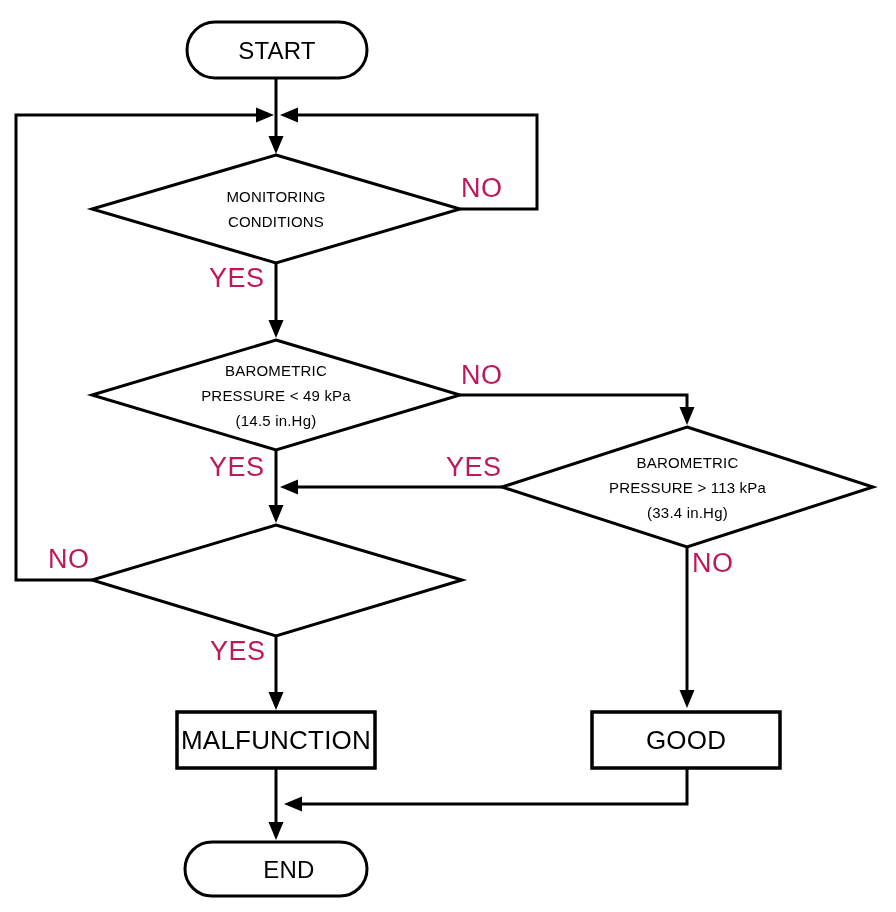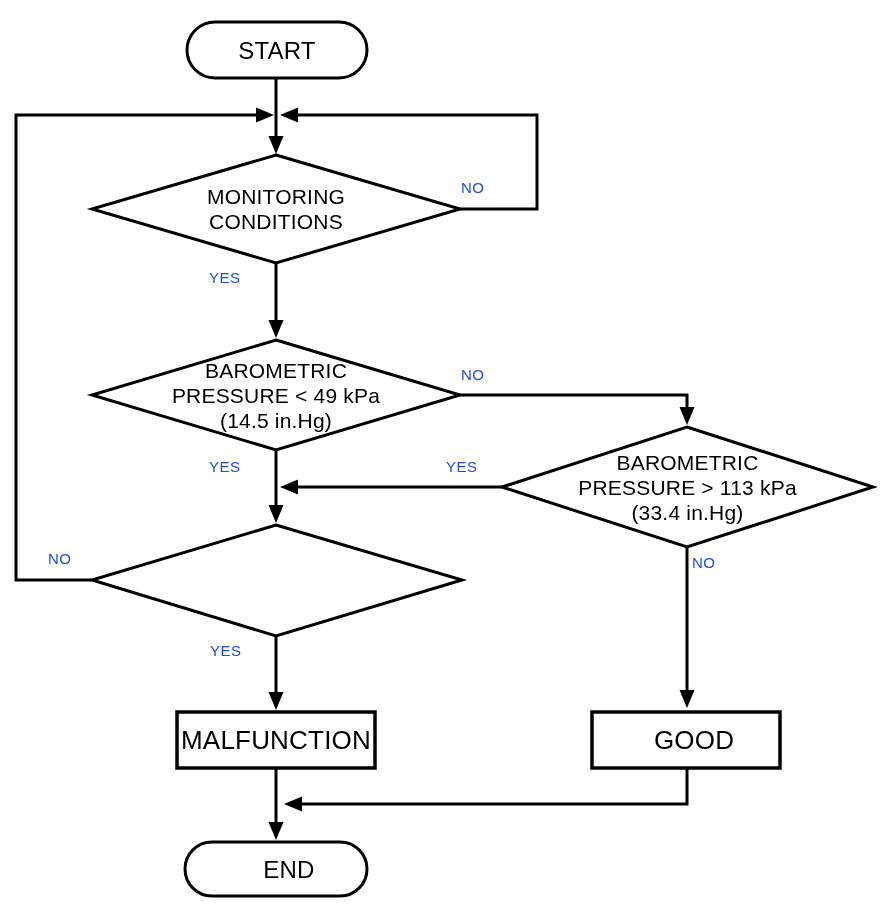--- a/index.html
+++ b/index.html
@@ -21,32 +21,32 @@
     left: 0;
     top: 0;
   }
   .node-label {
     position: absolute;
     display: flex;
     align-items: center;
     justify-content: center;
     text-align: center;
     white-space: pre-line;
-    font-size: 21px;
+    font-size: 15px;
     line-height: 25px;
     color: #000000;
     letter-spacing: 0.2px;
   }
   .node-label.terminal { font-size: 24px; }
   .node-label.process  { font-size: 26px; }
   .edge-label {
     position: absolute;
-    font-size: 15px;
+    font-size: 27px;
     line-height: 22px;
-    color: #1d4ed8;
+    color: #be185d;
     letter-spacing: 0.5px;
     white-space: nowrap;
   }
 </style>
 </head>
 <body>
 
 <div class="canvas">
 
   <svg width="896" height="912" viewBox="0 0 896 912">
@@ -117,21 +117,21 @@
 PRESSURE &lt; 49 kPa
 (14.5 in.Hg)</div>
 
   <div class="node-label" style="left:502px; top:427px; width:371px; height:120px;">BAROMETRIC
 PRESSURE &gt; 113 kPa
 (33.4 in.Hg)</div>
 
 
   <div class="node-label process" style="left:177px; top:712px; width:198px; height:56px;">MALFUNCTION</div>
 
-  <div class="node-label process" style="left:592px; top:712px; width:188px; height:56px;margin-left:8px;">GOOD</div>
+  <div class="node-label process" style="left:592px; top:712px; width:188px; height:56px;">GOOD</div>
 
   <div class="node-label terminal" style="left:185px; top:842px; width:208px; height:54px;">END</div>
 
   <div class="edge-label" style="left:461px; top:177px;">NO</div>
 
   <div class="edge-label" style="left:209px; top:267px;">YES</div>
 
   <div class="edge-label" style="left:461px; top:364px;">NO</div>
 
   <div class="edge-label" style="left:209px; top:456px;">YES</div>

